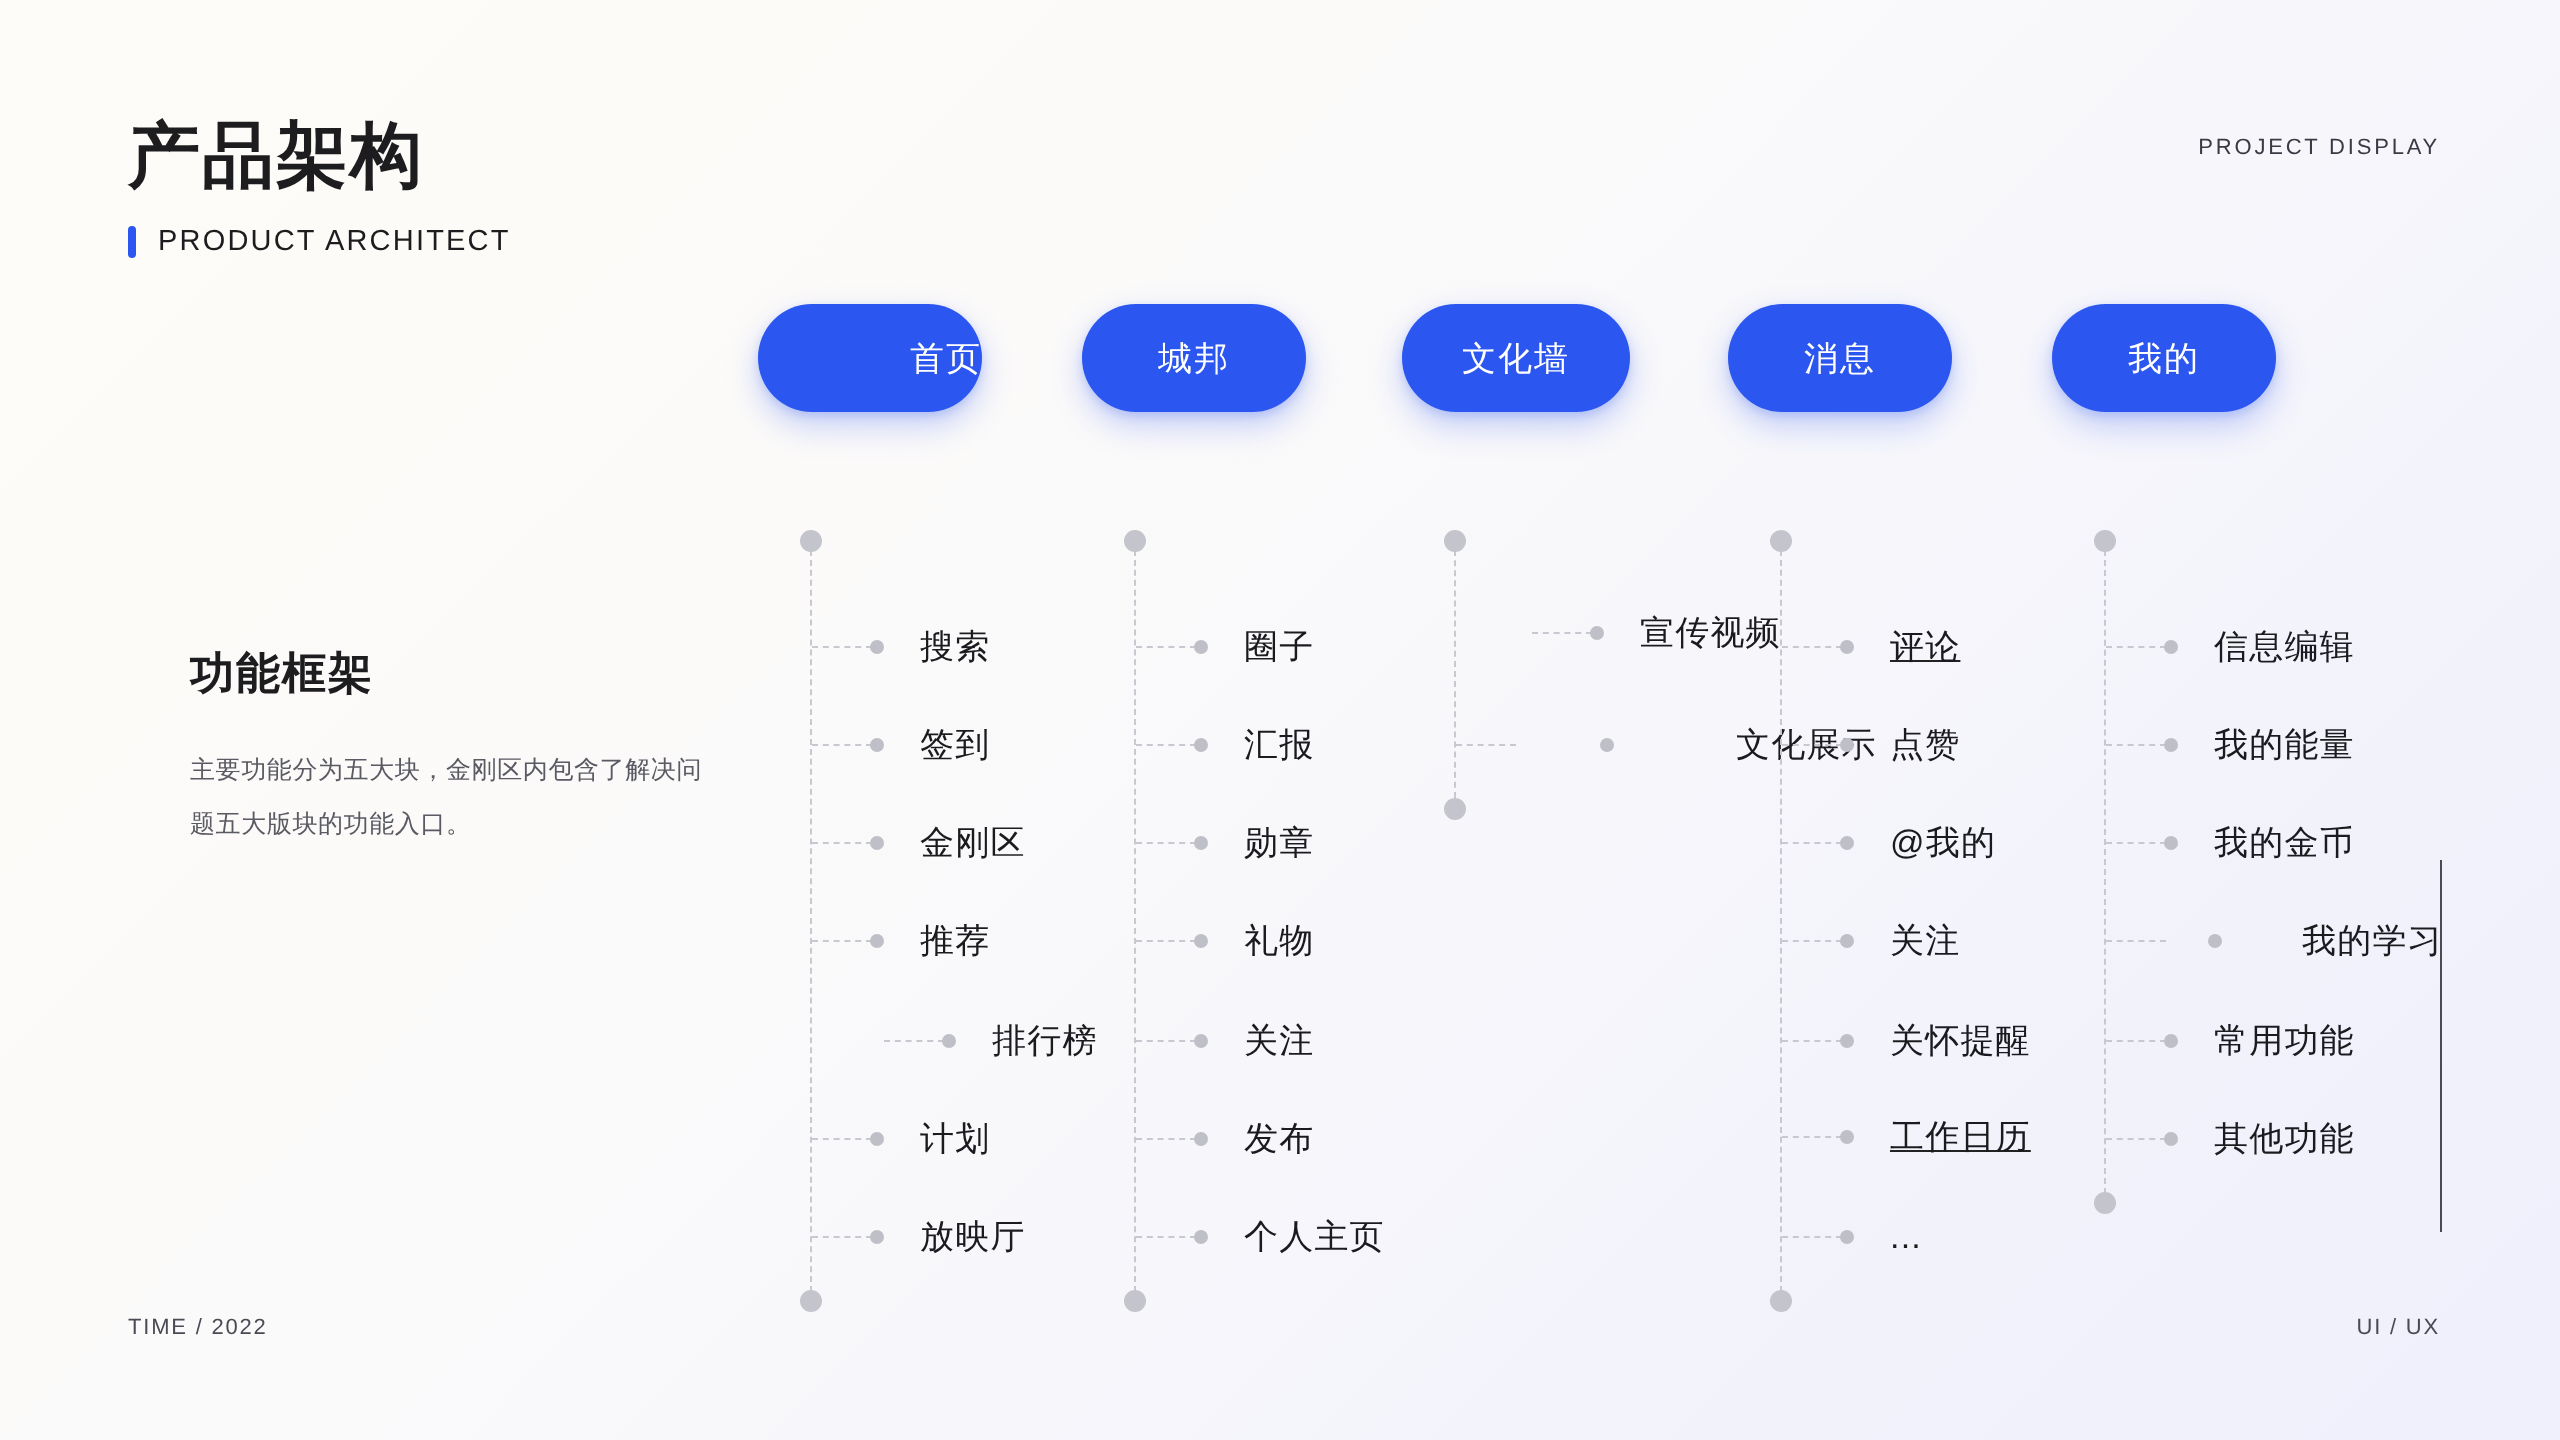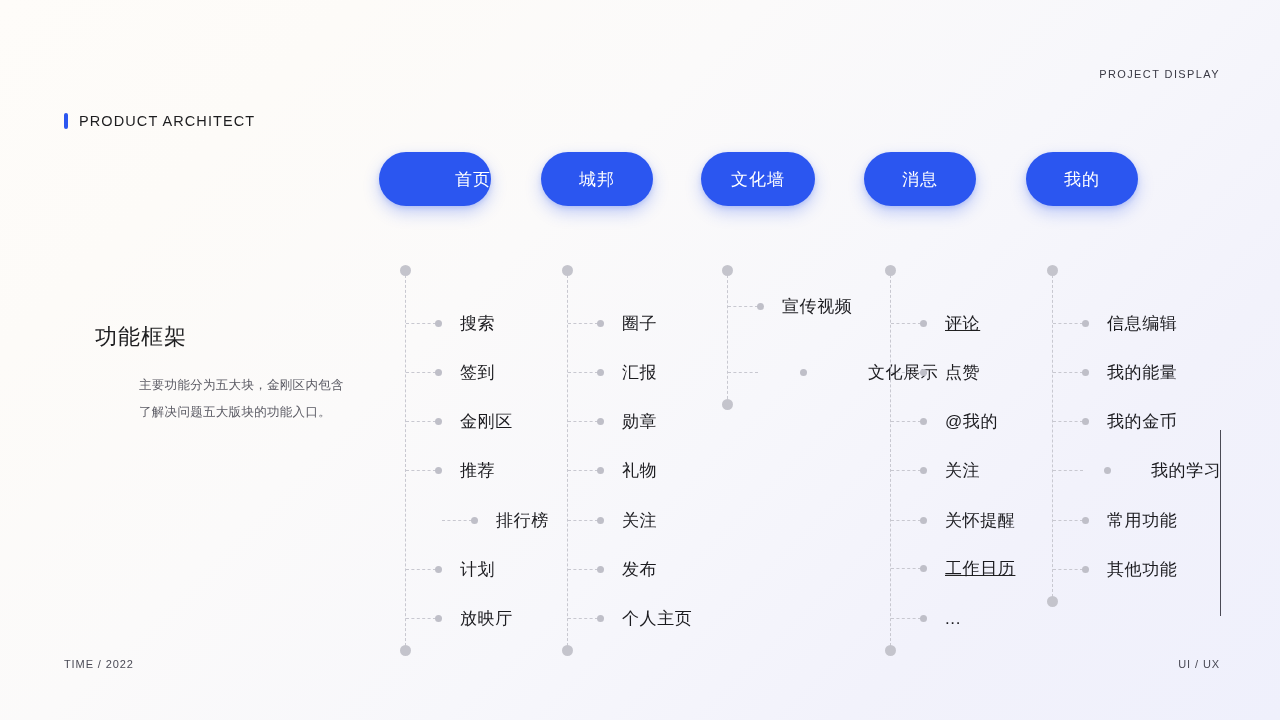--- a/index.html
+++ b/index.html
@@ -31,25 +31,25 @@
     font-size:14.5px; letter-spacing:1.1px; color:#1d1d1f; font-weight:500;
   }
   .hdr-right {
     position:absolute; right:60px; top:68px;
     font-size:11px; letter-spacing:1.4px; color:#3a3a45; font-weight:500;
   }
 
   
   .left-block { position:absolute; left:95px; top:322px; width:260px; }
   .left-title {
-    font-size:22px; font-weight:normal; color:#1d1d1f; letter-spacing:1px;
+    font-size:22px; font-weight:bold; color:#1d1d1f; letter-spacing:1px;
     margin-bottom:20px;
   }
   .left-desc {
-    font-size:12.5px; line-height:2.15; color:#5a5a63; letter-spacing:.3px;margin-left:44px;
+    font-size:12.5px; line-height:2.15; color:#5a5a63; letter-spacing:.3px;
   }
 
   
   .col { position:absolute; top:152px; }
   .pill {
     height:54px; border-radius:27px; background:#2b56f0;
     color:#fff; font-size:17px; font-weight:500; letter-spacing:1px;
     display:flex; align-items:center; justify-content:center;
     box-shadow: 0 7px 16px rgba(43,86,240,.26), 0 2px 5px rgba(43,86,240,.18);
     position:relative;
@@ -91,20 +91,21 @@
   .ft-right {
     position:absolute; right:60px; bottom:50px;
     font-size:11px; letter-spacing:.9px; color:#4a4a55;
   }
 </style>
 </head>
 <body>
 
 <div class="slide">
 
+  <div class="hdr-title">产品架构</div>
 
   <div class="hdr-sub-row">
     <div class="accent-bar"></div>
     <div class="hdr-sub">PRODUCT ARCHITECT</div>
   </div>
 
   <div class="hdr-right">PROJECT DISPLAY</div>
 
   <div class="left-block">
     <div class="left-title">功能框架</div>
@@ -203,21 +204,21 @@
         </div>
       </div>
       <div class="col" style="left: 701px; width: 114px;">
         <div class="pill" style="width: 114px;">
           <span>文化墙</span>
         </div>
         <div class="tree" style="left: 26px; position: absolute; top: 86px;">
           <div class="vline" style="height: 134.3px;"></div>
           <div class="dot-cap" style="top: -5.5px;"></div>
           <div class="dot-cap" style="top: 128.8px;"></div>
-          <div class="item" style="top: 26px;">
+          <div class="item" style="top: 36px; padding-left: 38px;">
             <div class="hline"></div>
             <div class="node"></div>
             <div class="item-label">宣传视频</div>
           </div>
           <div class="item" style="top: 92.3px; gap: 43px;">
             <div class="hline"></div>
             <div class="node"></div>
             <div class="item-label">文化展示</div>
           </div>
         </div>

